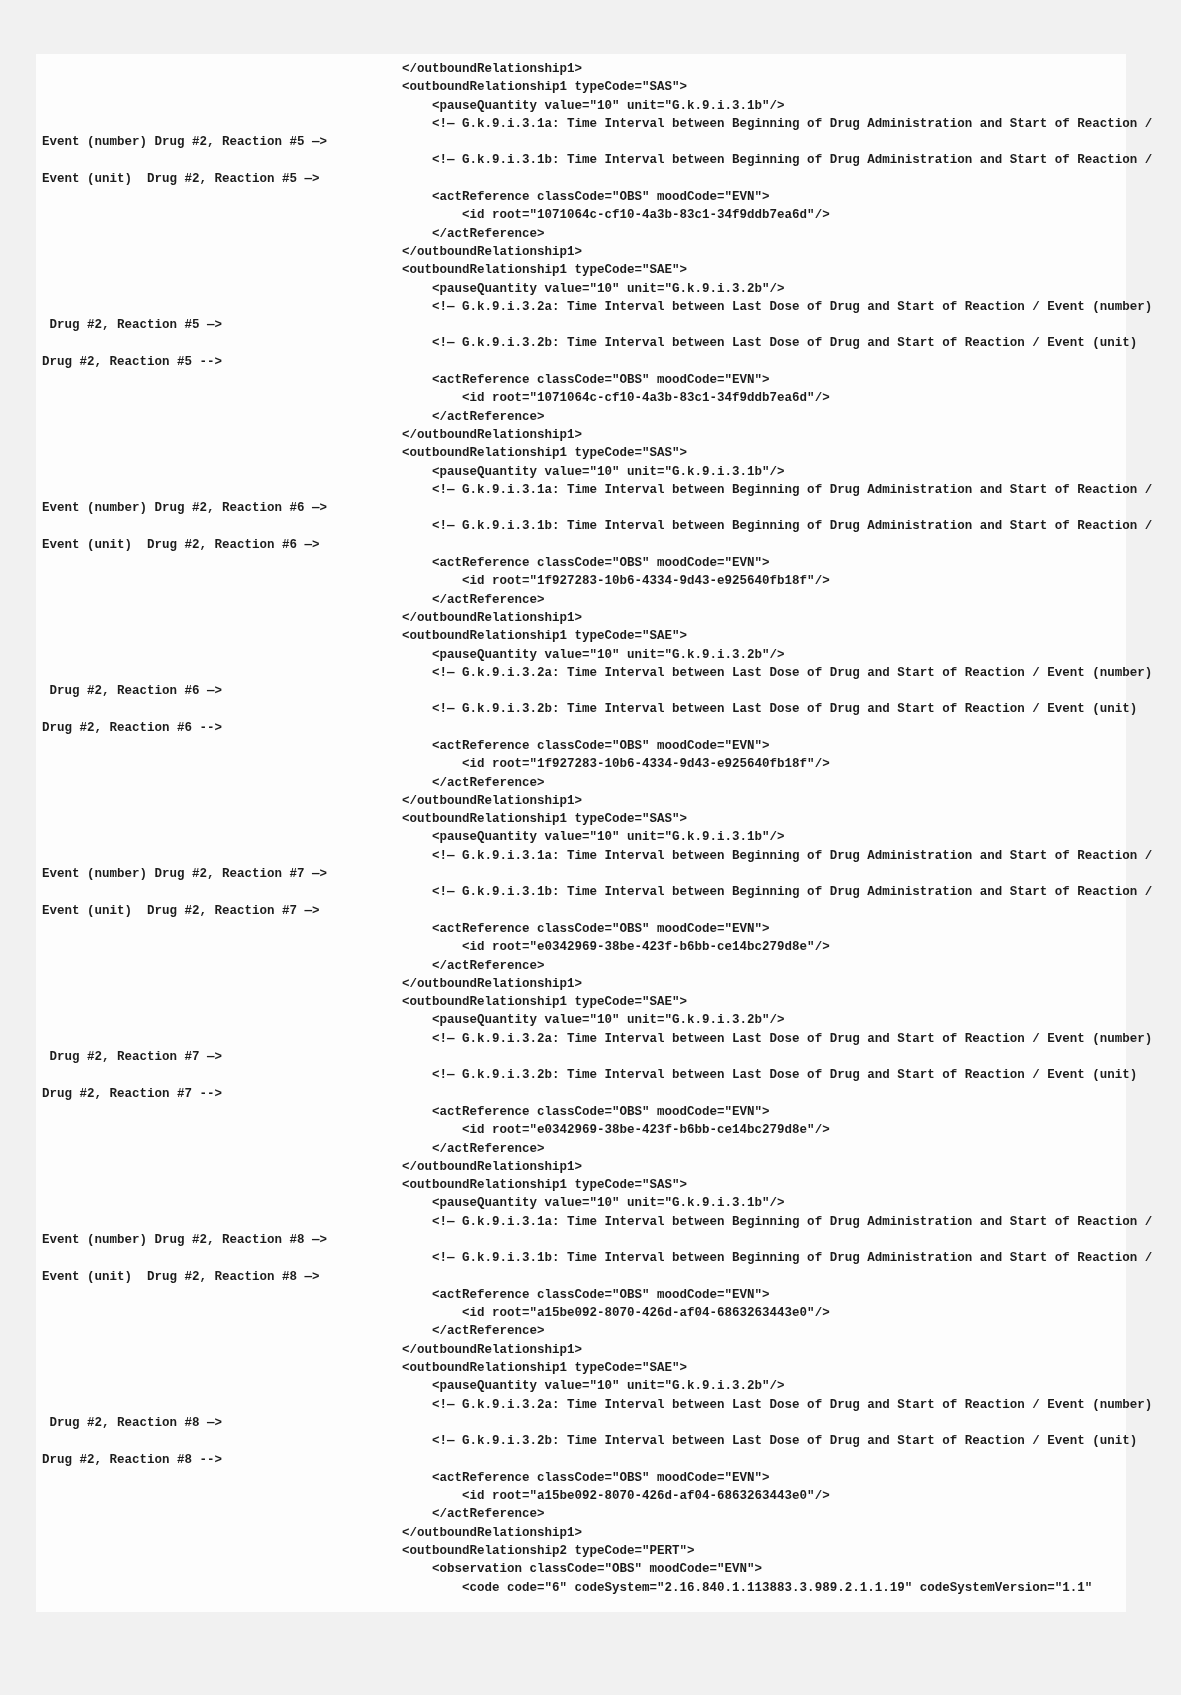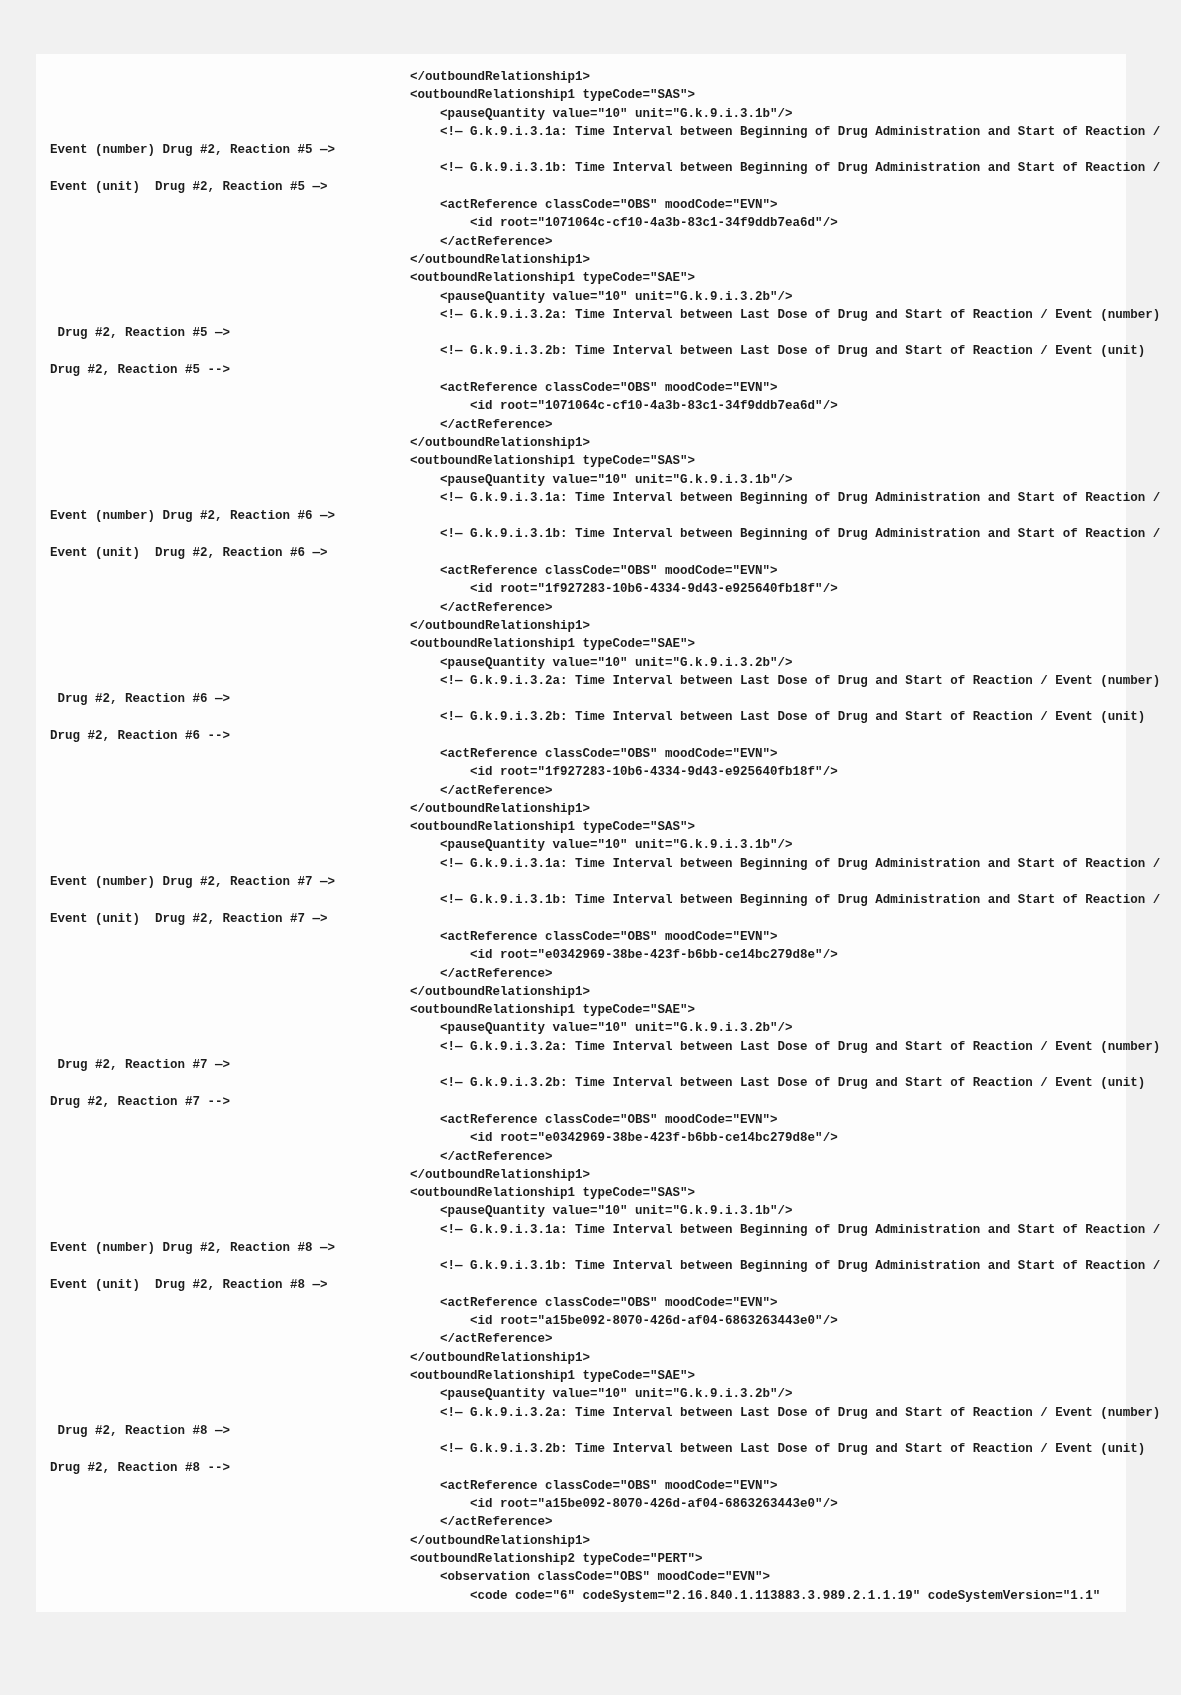--- a/index.html
+++ b/index.html
@@ -15,21 +15,21 @@
     left: 36px;
     top: 54px;
     width: 1090px;
     height: 1558px;
     background: #fdfdfd;
   }
   .doc {
     position: absolute;
     left: 38px;
     top: 56px;
-    margin: 12px;
+    margin: 4px;
     font-family: "Liberation Mono", "DejaVu Sans Mono", monospace;
     font-size: 12.5px;
     line-height: 18.3px;
     font-weight: bold;
     color: #1c1c1c;
     white-space: pre;
   }
   .line { height: 18.3px; }
 </style>
 </head>

